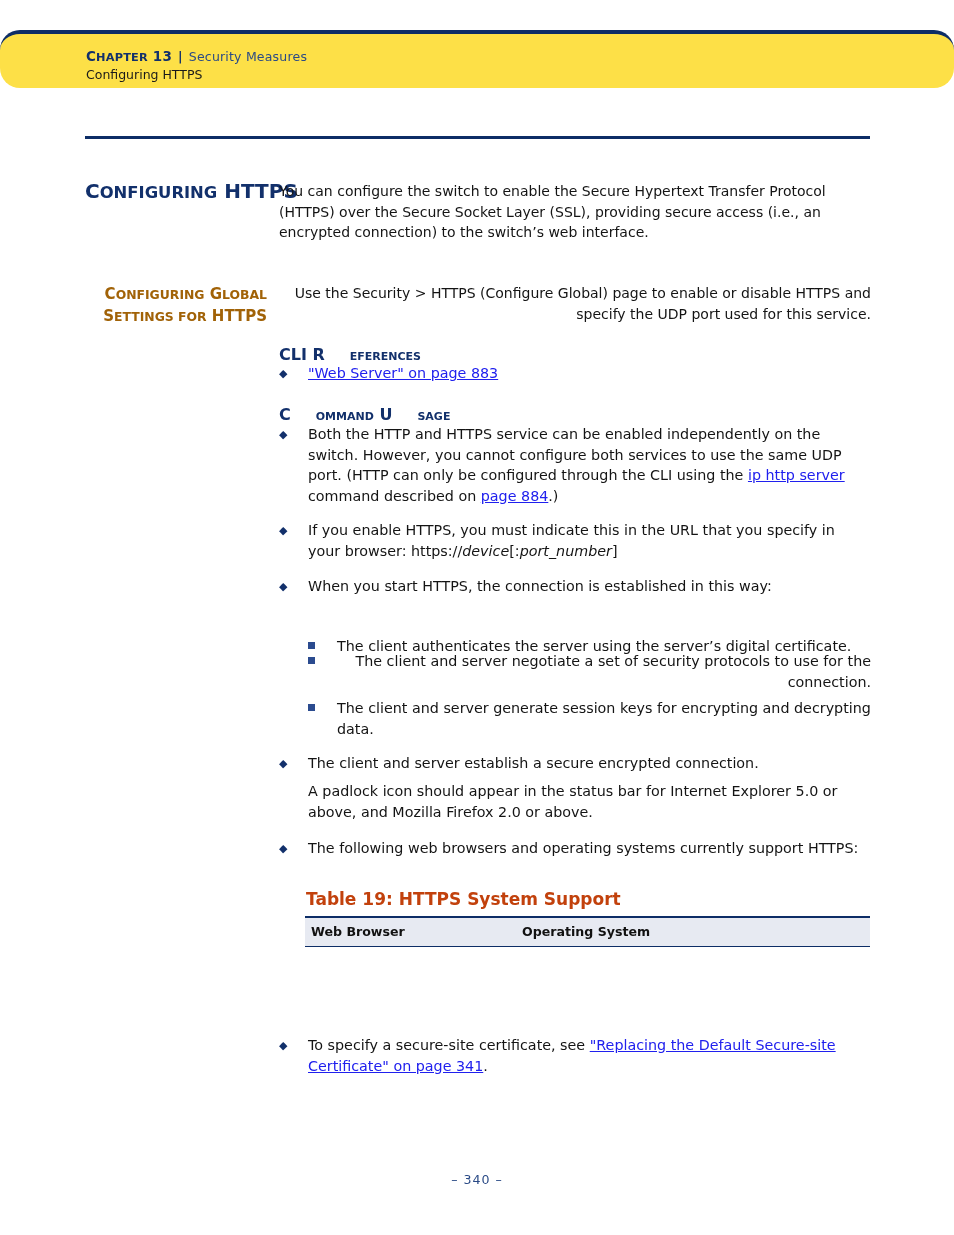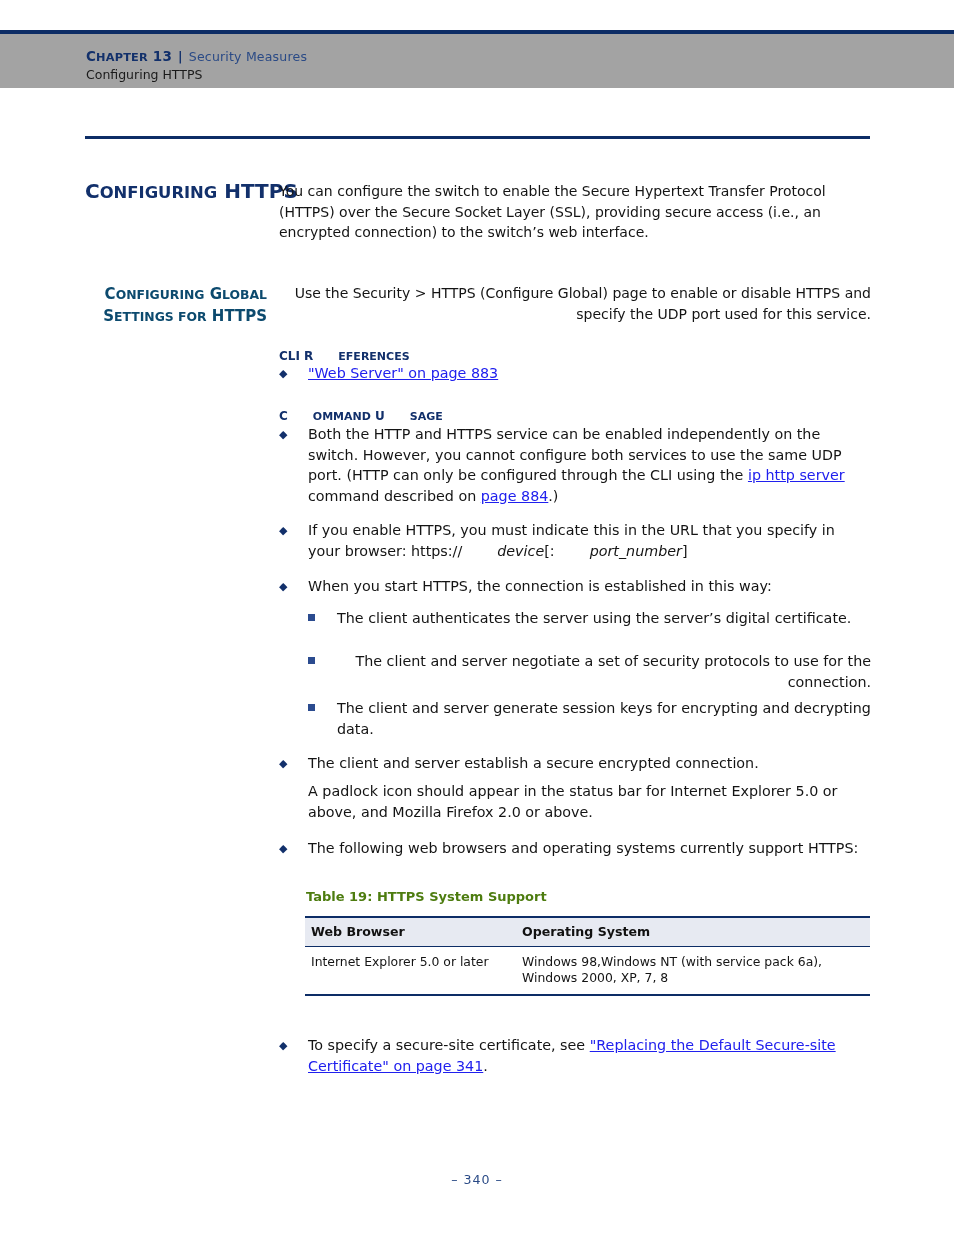--- a/index.html
+++ b/index.html
@@ -16,23 +16,24 @@
     overflow: hidden;
   }
 
   
   .page-header {
     position: absolute;
     top: 30px;
     left: 0;
     width: 954px;
     height: 58px;
-    background: #a3a3a3;
+    background: #fde047;
     border-top: 4px solid #0d2d66;
     box-sizing: border-box;
+    border-radius: 20px;
   }
   .header-line1 {
     position: absolute;
     left: 86px;
     top: 14px;
     font-size: 12.5px;
     color: #12306b;
     font-weight: bold;
     letter-spacing: 0.2px;
     white-space: nowrap;
@@ -77,21 +78,21 @@
   }
   .section-title .big { font-size: 20px; letter-spacing: 0px; }
   .section-title .small { font-size: 16.4px; letter-spacing: 0px; }
 
   
   .sidehead {
     position: absolute;
     left: 60px;
     width: 207px;
     text-align: right;
-    color: #0c4a6e;
+    color: #a16207;
     font-weight: bold;
     line-height: 21px;
   }
   .sidehead .big { font-size: 15px; }
   .sidehead .small { font-size: 12.4px; }
 
   .body-col {
     position: absolute;
     left: 279px;
     width: 592px;
@@ -103,21 +104,21 @@
   .p { margin: 0; }
 
   
   .minihead {
     position: absolute;
     left: 279px;
     color: #12306b;
     font-weight: bold;
     white-space: nowrap;
   }
-  .minihead .big { font-size: 12px; }
+  .minihead .big { font-size: 16px; }
   .minihead .small { font-size: 11px; padding-left: 25px; }
 
   
   .bullet {
     position: absolute;
     left: 279px;
     width: 592px;
     font-size: 14.3px;
     line-height: 20.5px;
     color: #141414;
@@ -151,30 +152,30 @@
     width: 7px;
     height: 7px;
     background: #2b4b8f;
   }
   .subbullet .txt {
     display: block;
     margin-left: 29px;
   }
 
   .link { color: #2020ee; }
-  em { font-style: italic; padding-left: 35px; }
+  em { font-style: italic; }
 
   
   .table-caption {
     position: absolute;
     left: 306px;
     top: 889px;
-    font-size: 13px;
-    font-weight: bold;
-    color: #4d7c0f;
+    font-size: 17px;
+    font-weight: bold;
+    color: #c2410c;
     white-space: nowrap;
   }
   .tbl {
     position: absolute;
     left: 305px;
     top: 916px;
     width: 565px;
     border-collapse: collapse;
     font-size: 12.4px;
     color: #141414;
@@ -260,21 +261,21 @@
 <div class="bullet" style="top:520px;">
   <span class="mark">◆</span>
   <span class="txt"><span>If you enable HTTPS, you must indicate this in the URL that you specify in your browser: https://</span><em>device</em><span>[:</span><em>port_number</em><span>]</span></span>
 </div>
 
 <div class="bullet" style="top:576px;">
   <span class="mark">◆</span>
   <span class="txt">When you start HTTPS, the connection is established in this way:</span>
 </div>
 
-<div class="subbullet" style="top:608px;">
+<div class="subbullet" style="top:636px;">
   <span class="mark"></span>
   <span class="txt">The client authenticates the server using the server’s digital certificate.</span>
 </div>
 <div class="subbullet" style="top:651px;text-align:right;">
   <span class="mark"></span>
   <span class="txt">The client and server negotiate a set of security protocols to use for the connection.</span>
 </div>
 <div class="subbullet" style="top:698px;">
   <span class="mark"></span>
   <span class="txt">The client and server generate session keys for encrypting and decrypting data.</span>
@@ -297,24 +298,20 @@
 <div class="table-caption">Table 19: HTTPS System Support</div>
 
 <table class="tbl">
   <thead>
     <tr>
       <th class="col-browser">Web Browser</th>
       <th>Operating System</th>
     </tr>
   </thead>
   <tbody>
-    <tr>
-      <td>Internet Explorer 5.0 or later</td>
-      <td>Windows 98,Windows NT (with service pack 6a), Windows 2000, XP, 7, 8</td>
-    </tr>
   </tbody>
 </table>
 
 <div class="bullet" style="top:1035px;">
   <span class="mark">◆</span>
   <span class="txt"><span>To specify a secure-site certificate, see </span><a class="link" href="#">"Replacing the Default Secure-site Certificate" on page 341</a><span>.</span></span>
 </div>
 
 <div class="footer">
   <span>–   340   –</span>

